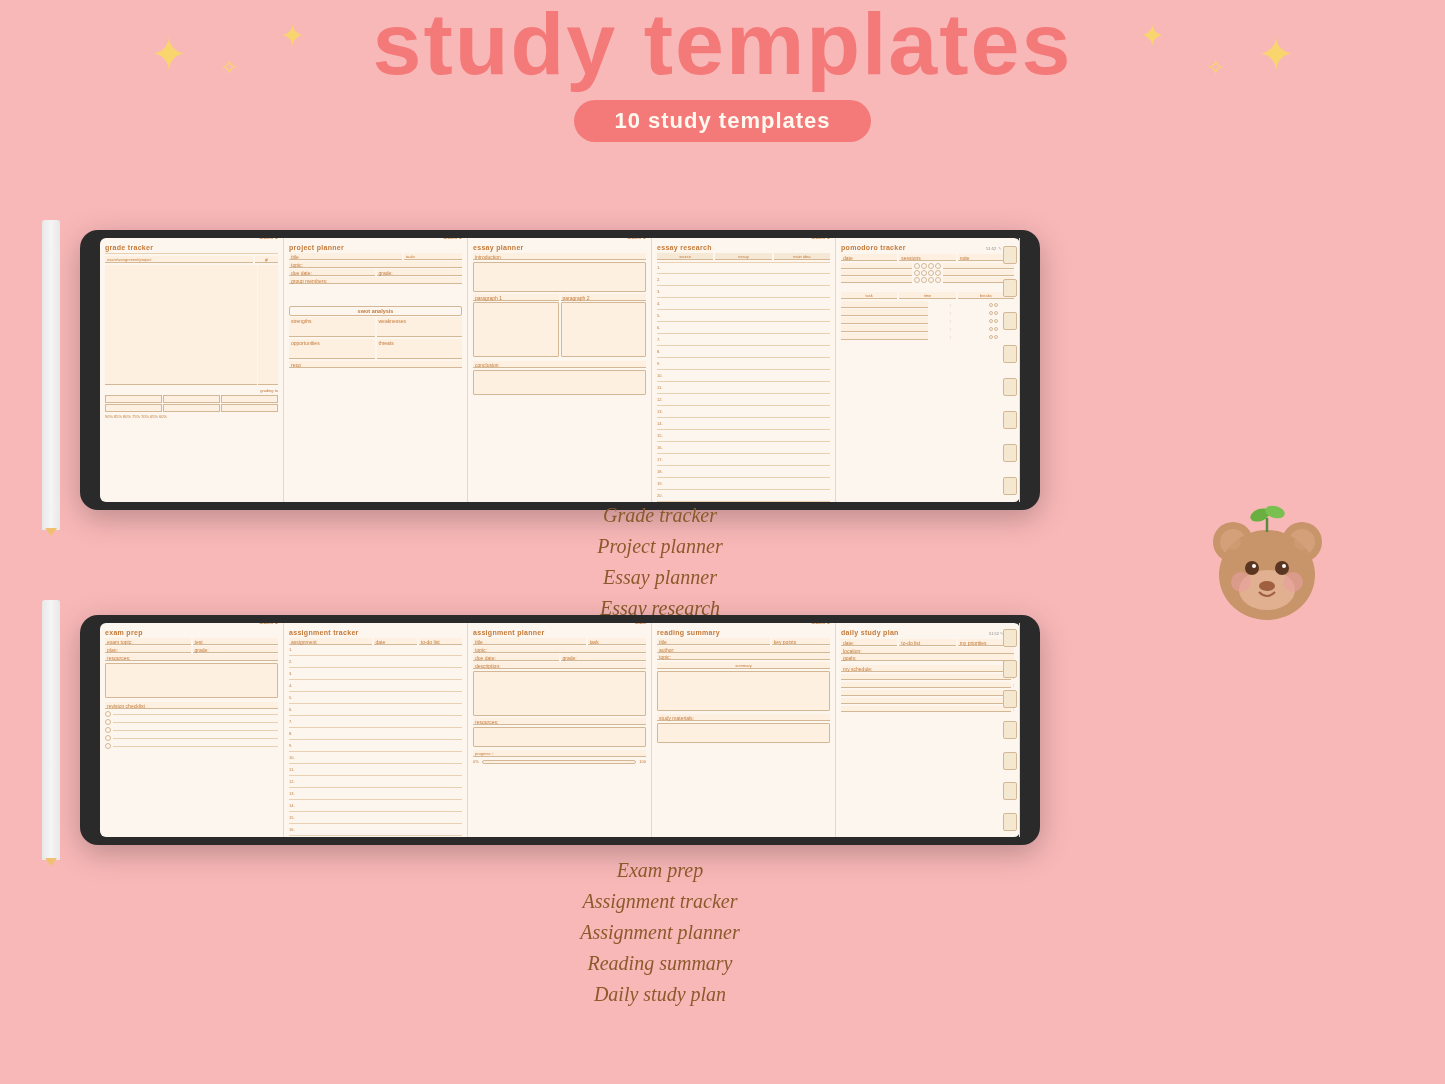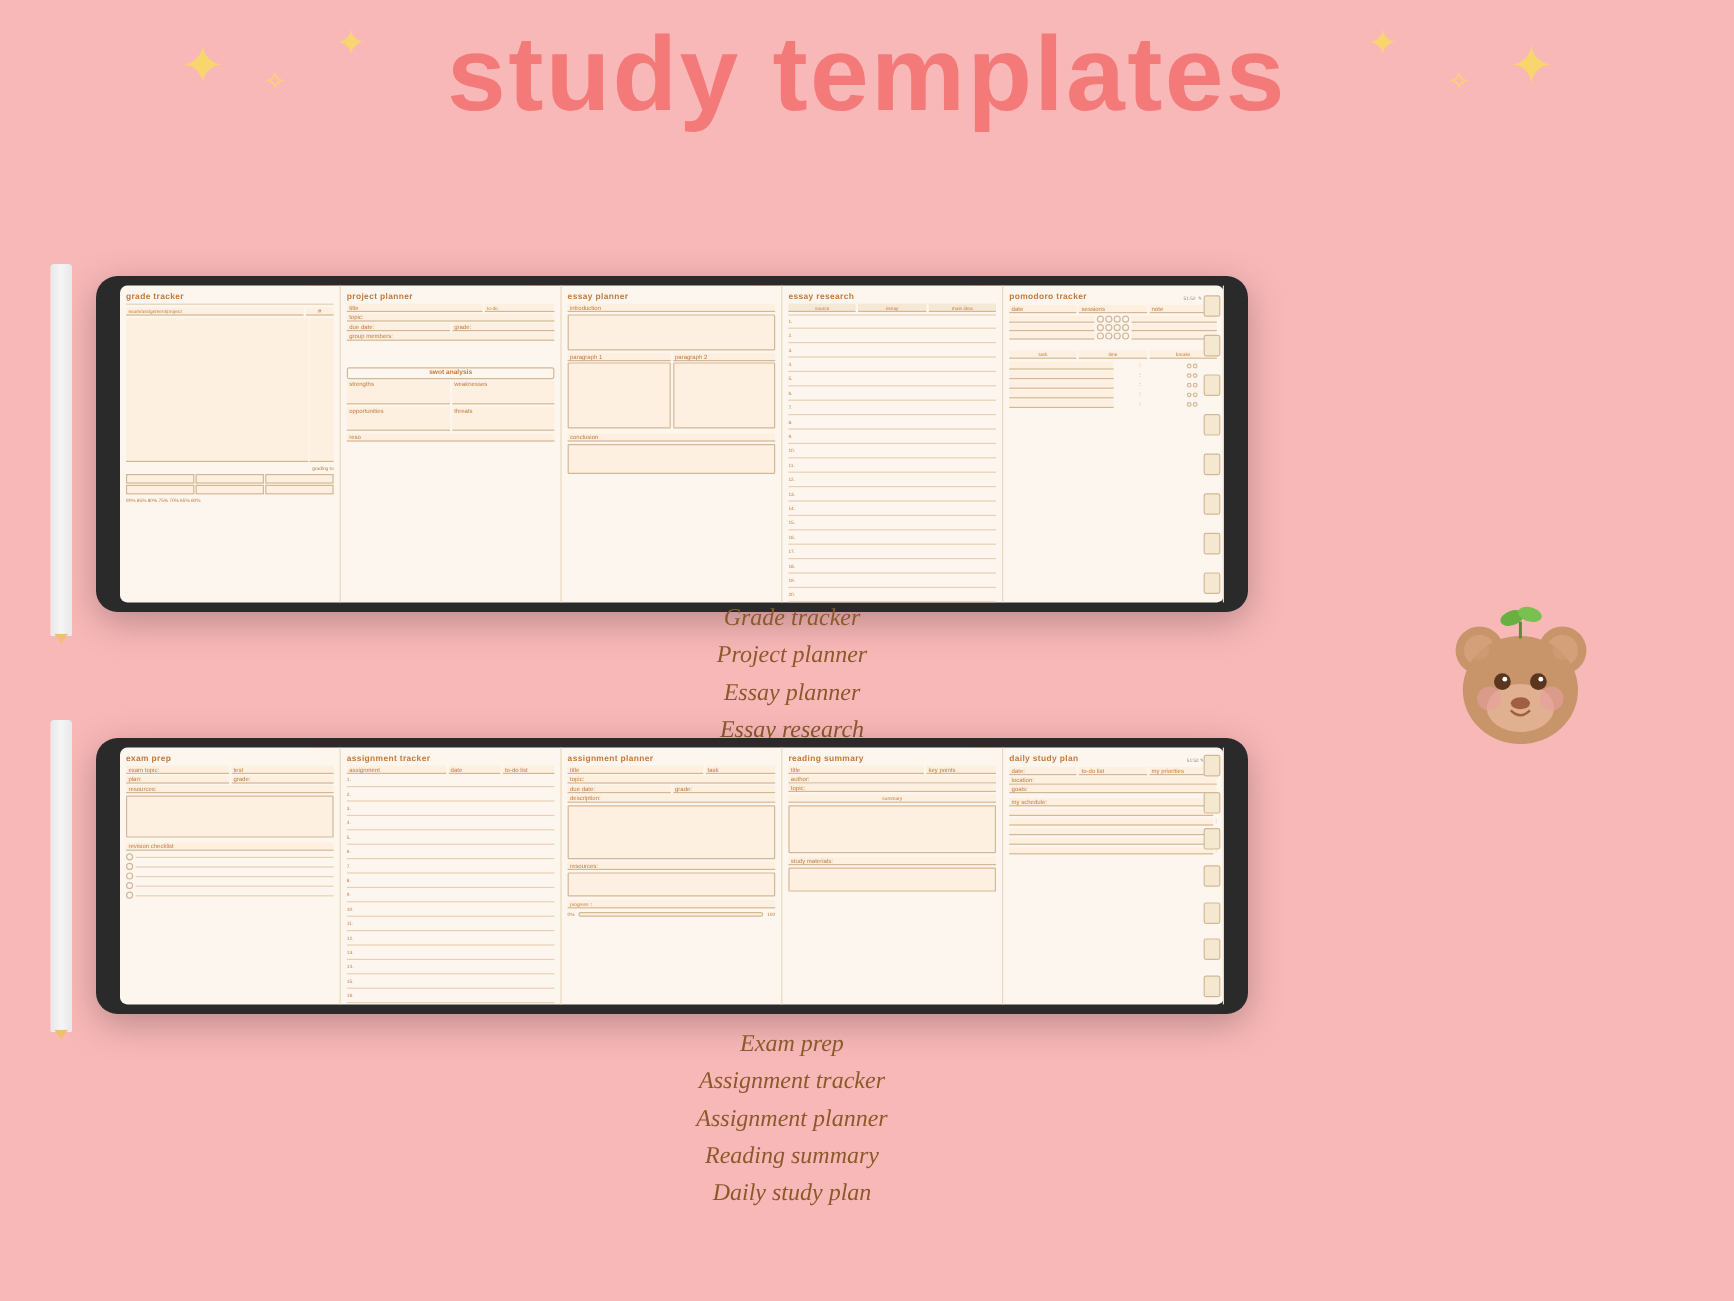--- a/index.html
+++ b/index.html
@@ -8,21 +8,20 @@
       height: 1084px;
       background-color: #f9b8b8;
       font-family: Georgia, serif;
       overflow: hidden;
       position: relative;
     }
 
     
     .header {
       text-align: center;
-      padding-top: 18px;
     }
 
     .main-title {
       font-size: 88px;
       color: #f47a7a;
       font-weight: 900;
       letter-spacing: 2px;
       font-family: 'Arial Rounded MT Bold', Arial, sans-serif;
       line-height: 1;
     }
@@ -292,20 +291,21 @@
 <div class="sparkle sparkle-1">✦</div>
 <div class="sparkle sparkle-2">✧</div>
 <div class="sparkle sparkle-3">✦</div>
 
 <div class="sparkle sparkle-4">✦</div>
 <div class="sparkle sparkle-5">✧</div>
 <div class="sparkle sparkle-6">✦</div>
 
 <div class="header">
   <div class="main-title">study templates</div>
+  <div class="badge">10 study templates</div>
 </div>
 
 <div class="pencil pencil-top"></div>
 
 <div class="ipad-section ipad-top">
   <div class="ipad-screen">
 
     <div class="template-panel">
       <div class="panel-title">grade tracker <span class="panel-class">class 1</span></div>
       <div class="panel-line"></div>

